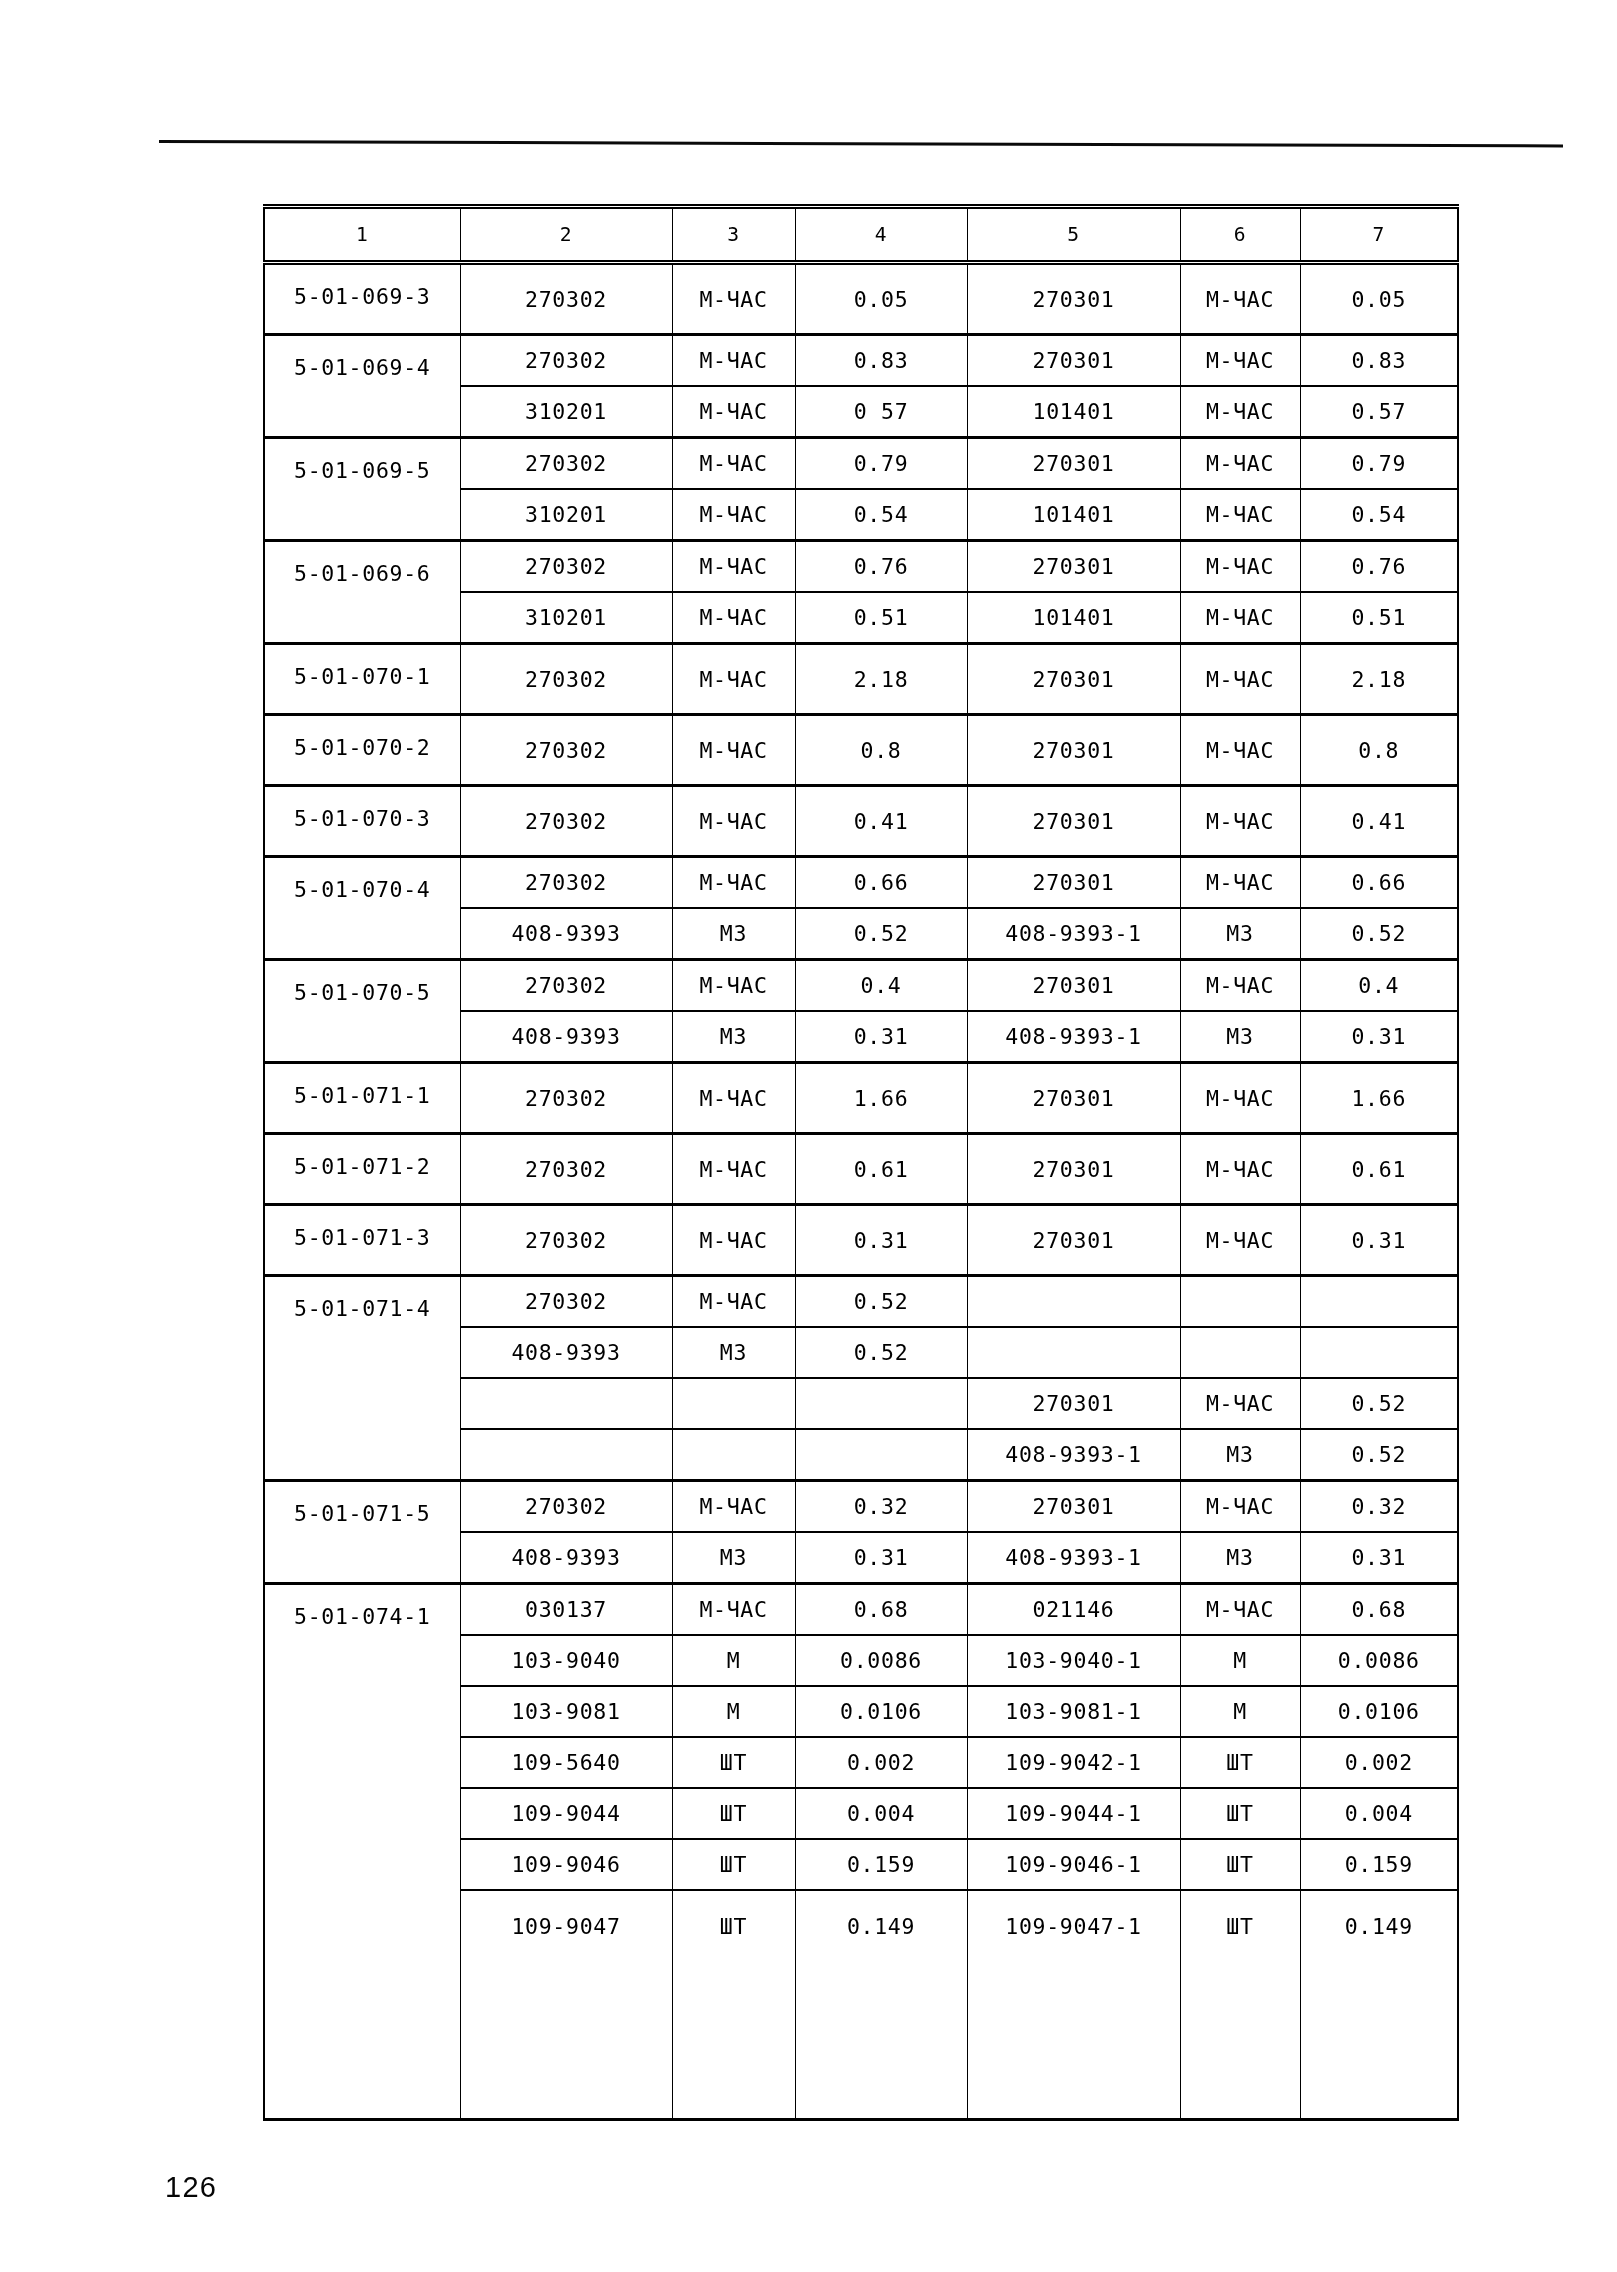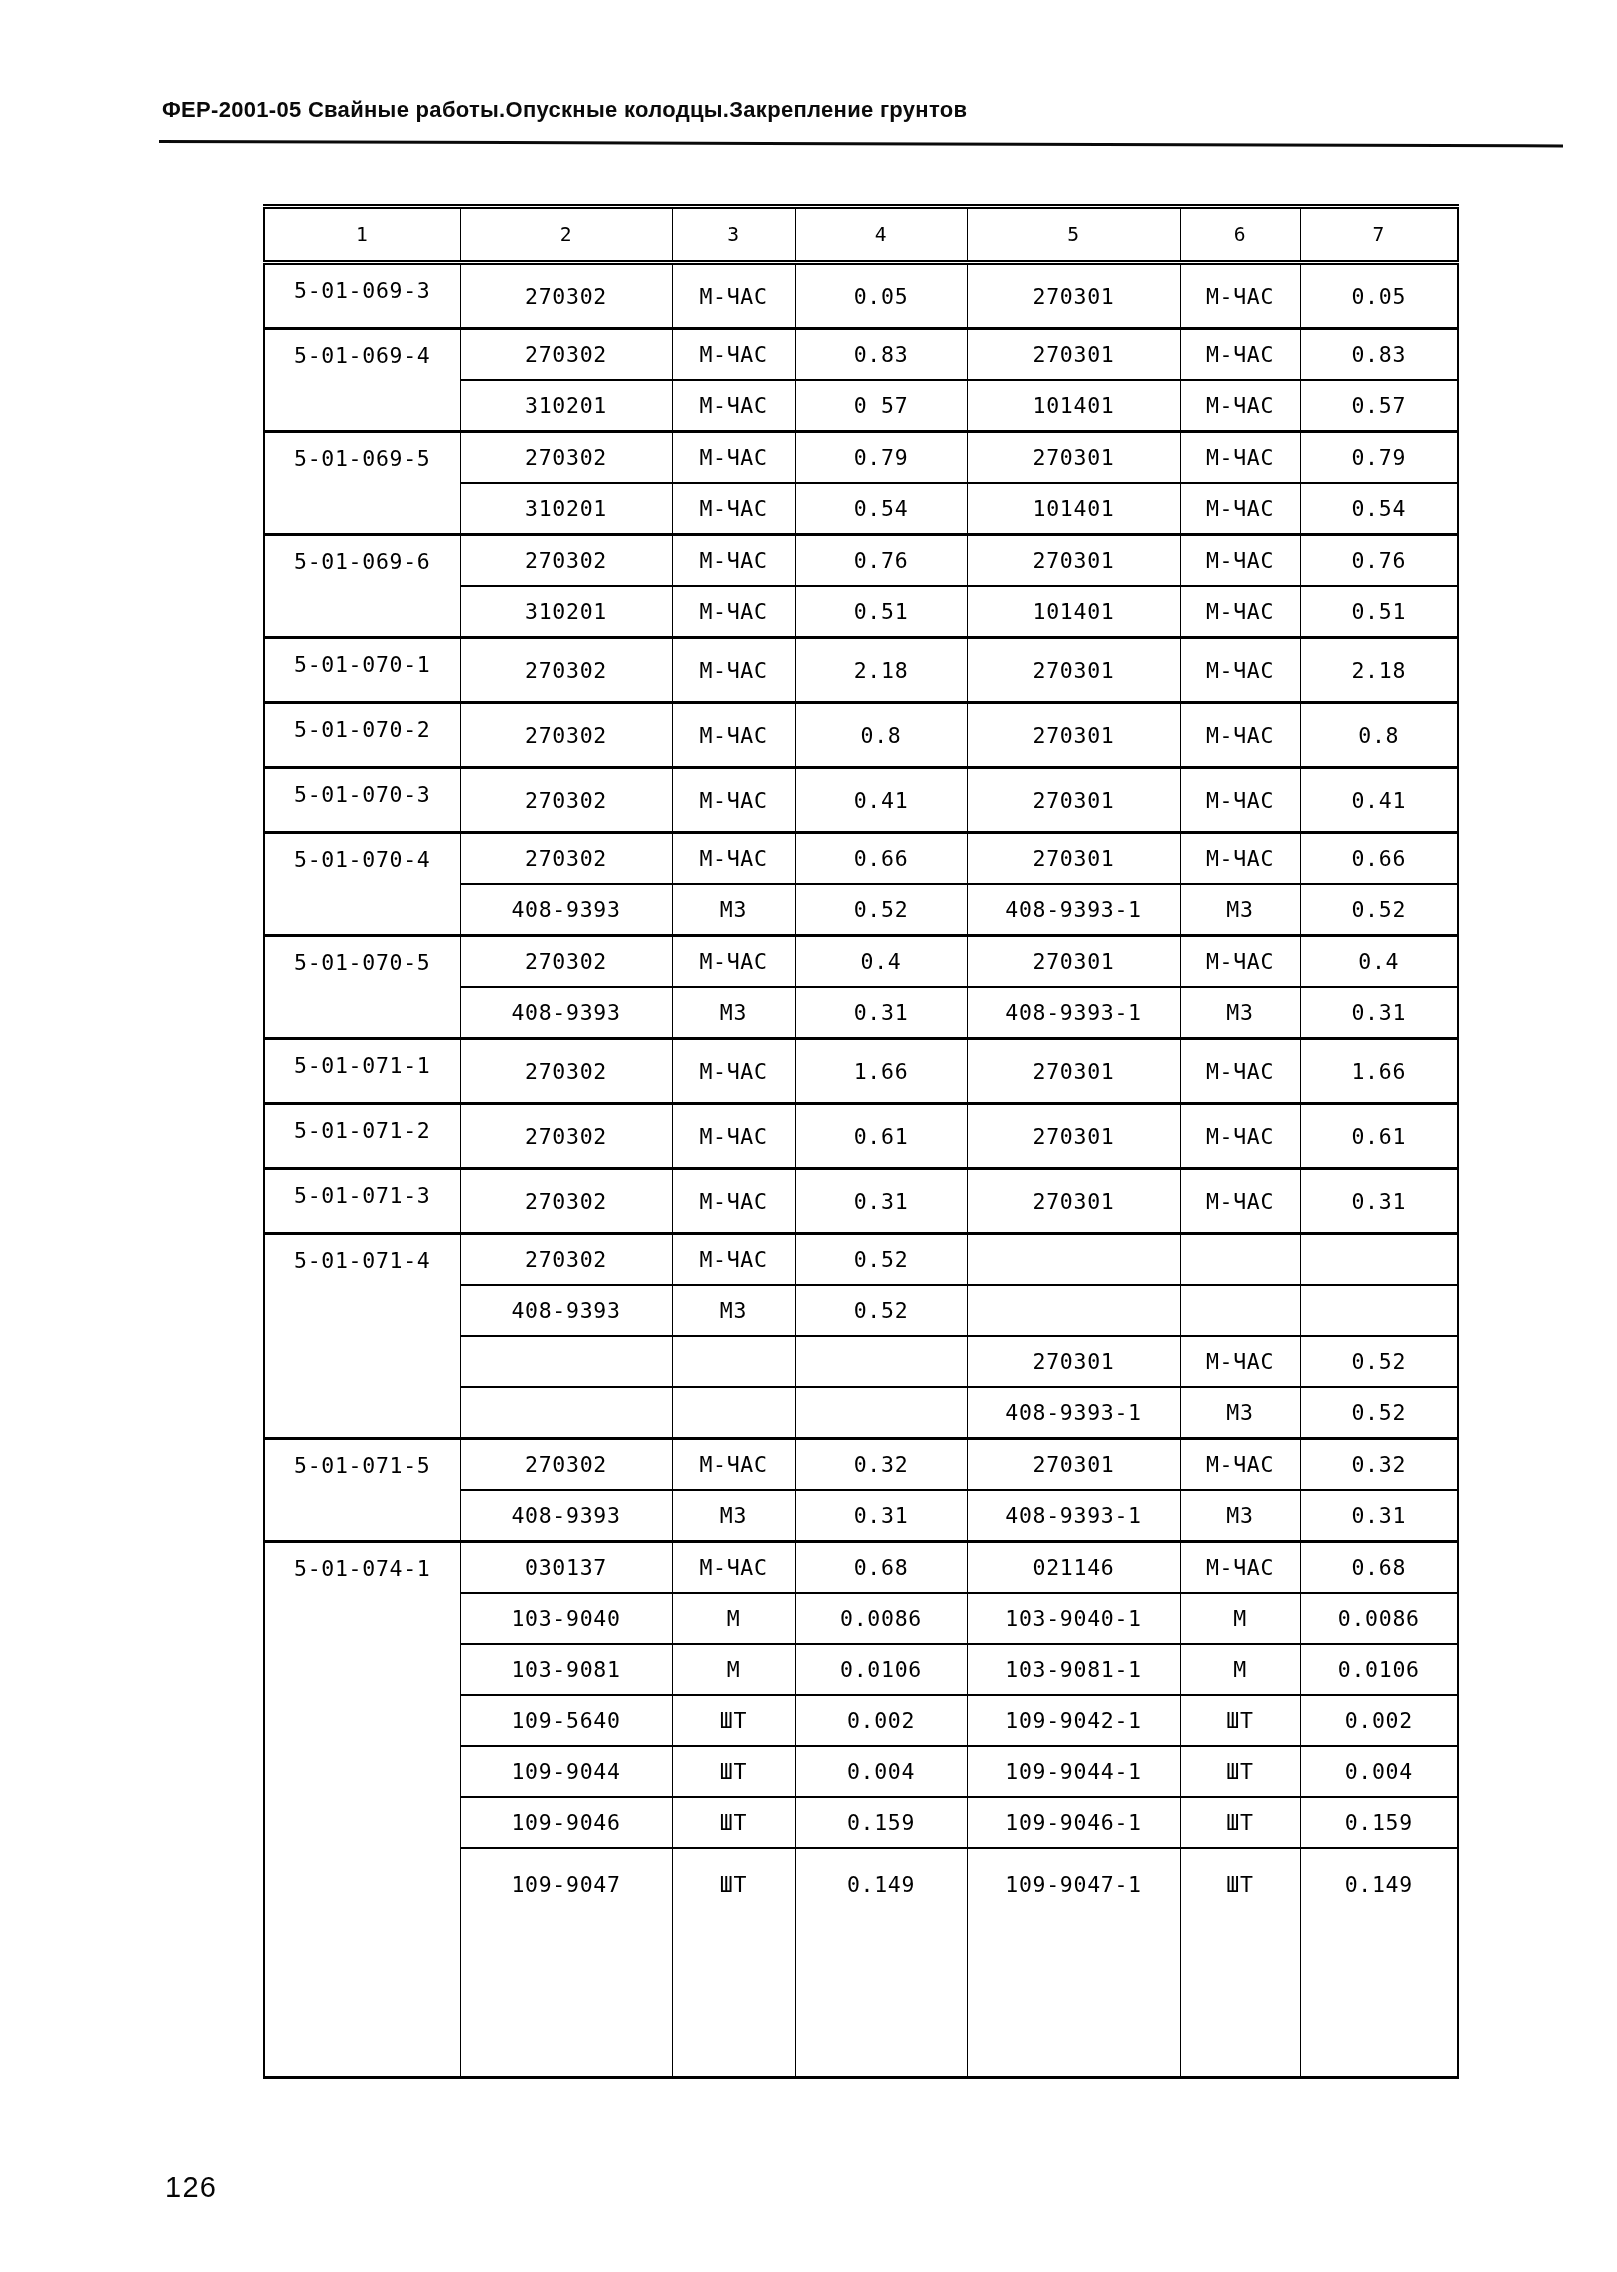--- a/index.html
+++ b/index.html
@@ -67,21 +67,21 @@
     border-bottom: 5.2px double #000;
     font-weight: normal;
     font-size: 19.6px;
     vertical-align: middle;
   }
   .norms-table td { height: 49px; vertical-align: middle; }
   .norms-table tr.group-start td { border-top: 3.3px solid #000; }
   .norms-table tr.sub td { border-top: 2.6px solid #000; }
   .norms-table td.code {
     vertical-align: top;
-    padding-top: 13px;
+    padding-top: 19px;
   }
   
   .norms-table tbody tr:last-child td {
     height: 204px;
     vertical-align: top;
     padding-top: 23px;
   }
 
   .page-number {
     position: absolute;
@@ -91,21 +91,20 @@
     font-size: 29px;
     letter-spacing: 1.3px;
     color: #050505;
   }
 </style>
 </head>
 <body>
 
 <div class="page">
 
-  <div class="doc-header">ФЕР-2001-05 Свайные работы.Опускные колодцы.Закрепление грунтов</div>
 
   <div class="header-rule"></div>
 
   <table class="norms-table">
     <colgroup>
       <col style="width:196px">
       <col style="width:212px">
       <col style="width:123px">
       <col style="width:172px">
       <col style="width:213px">

